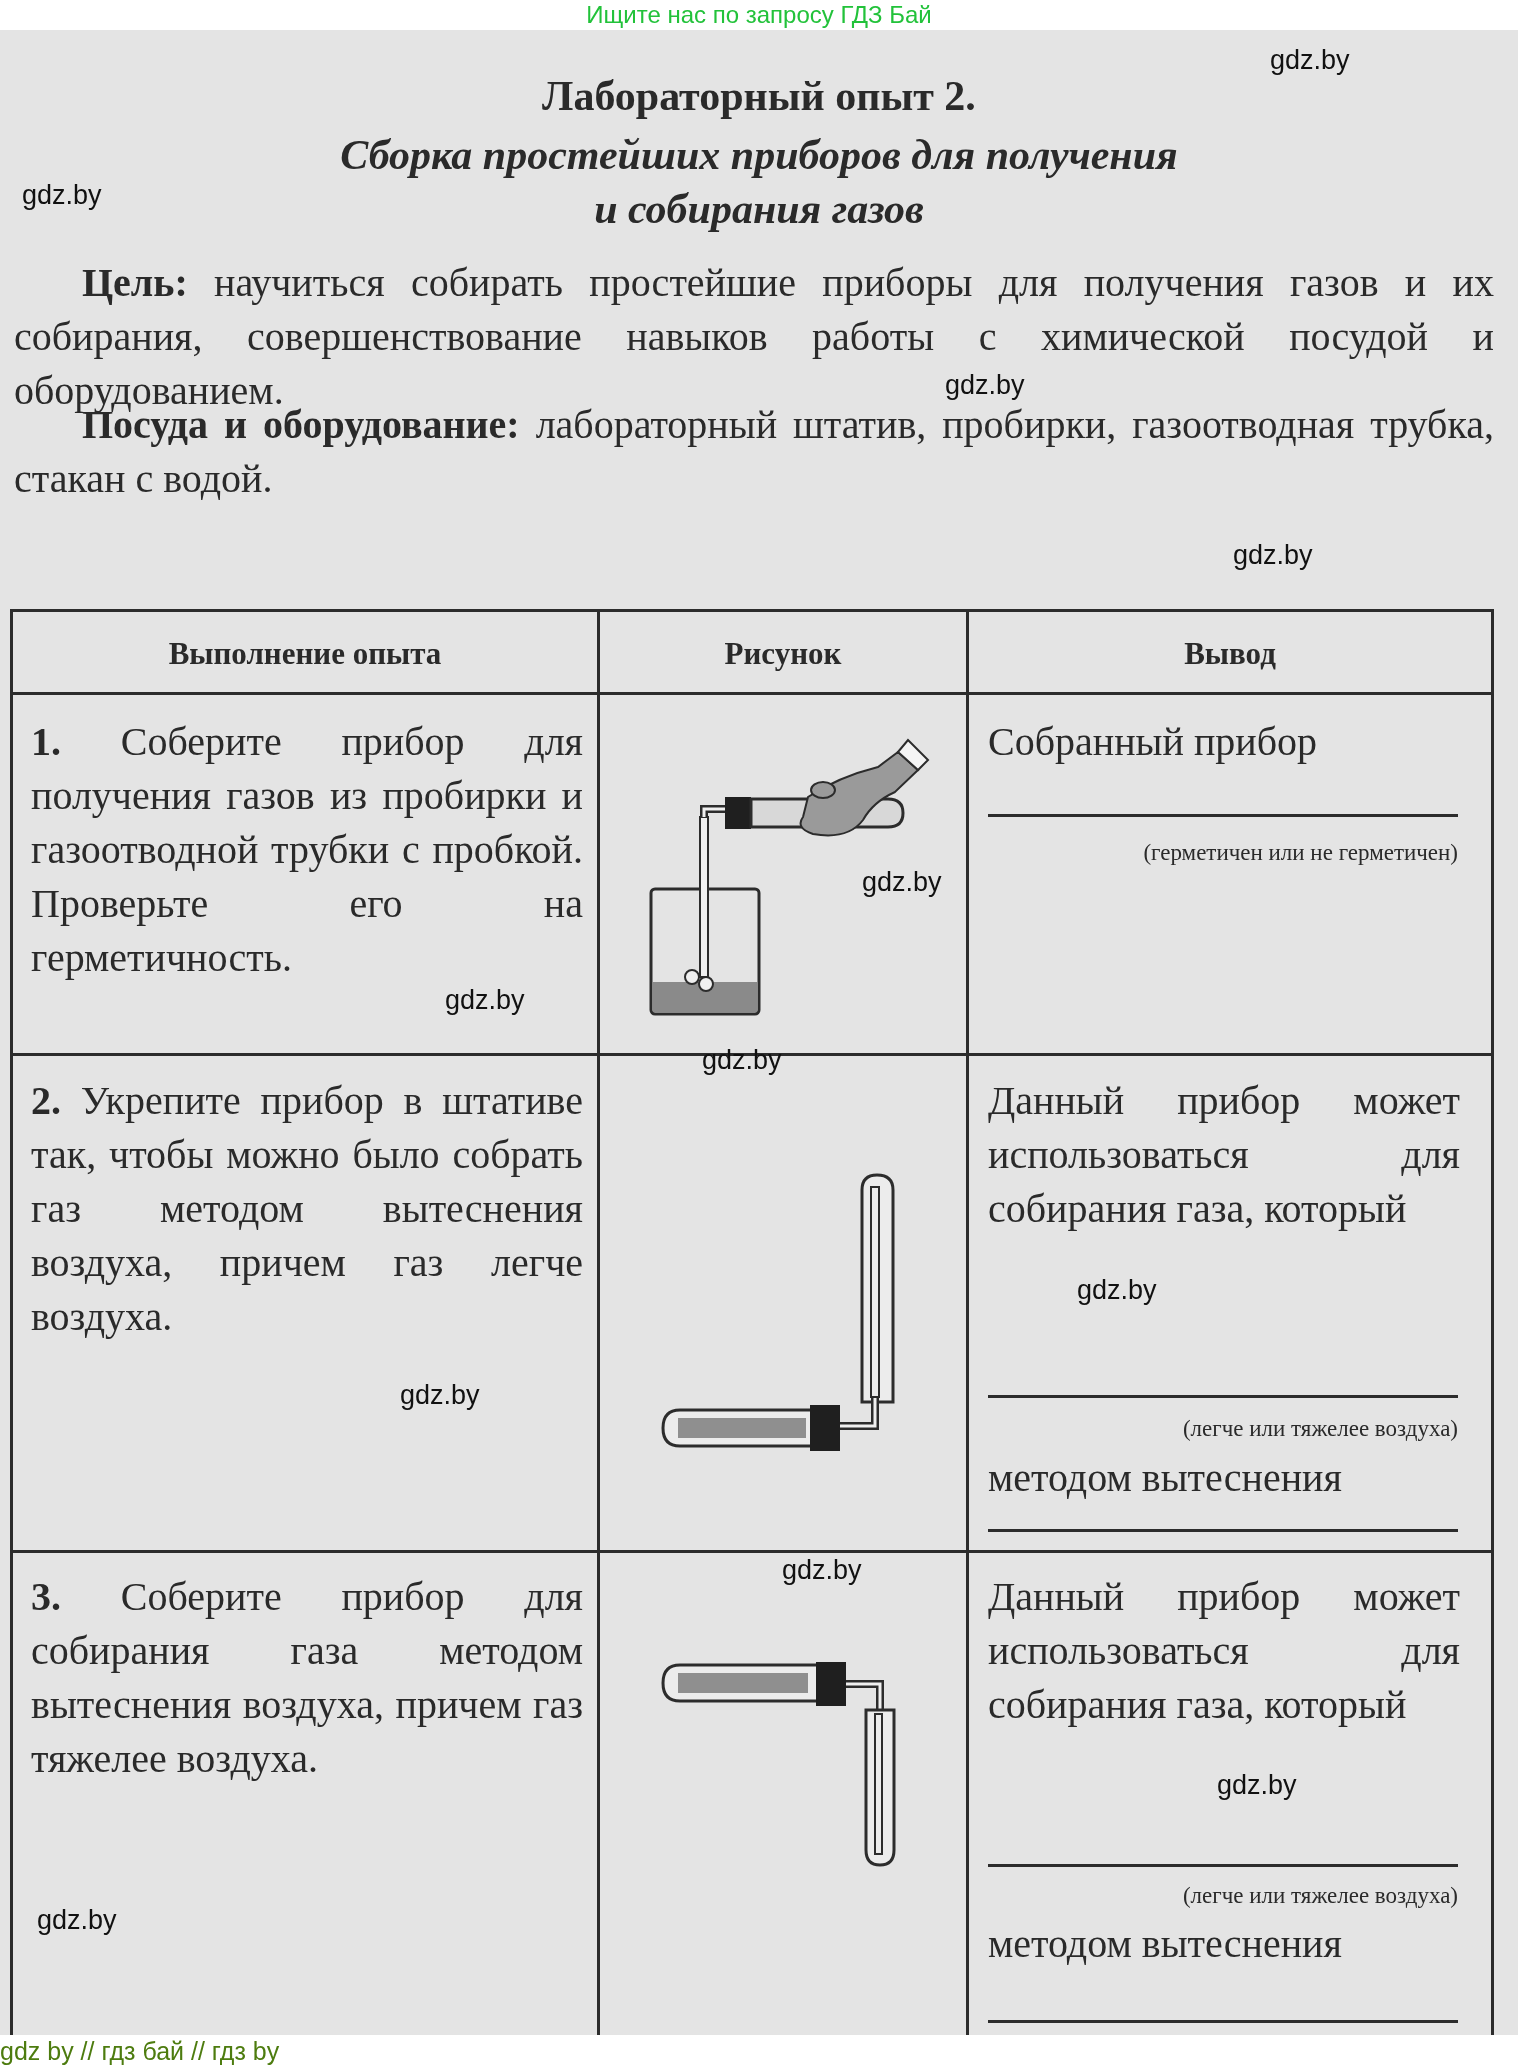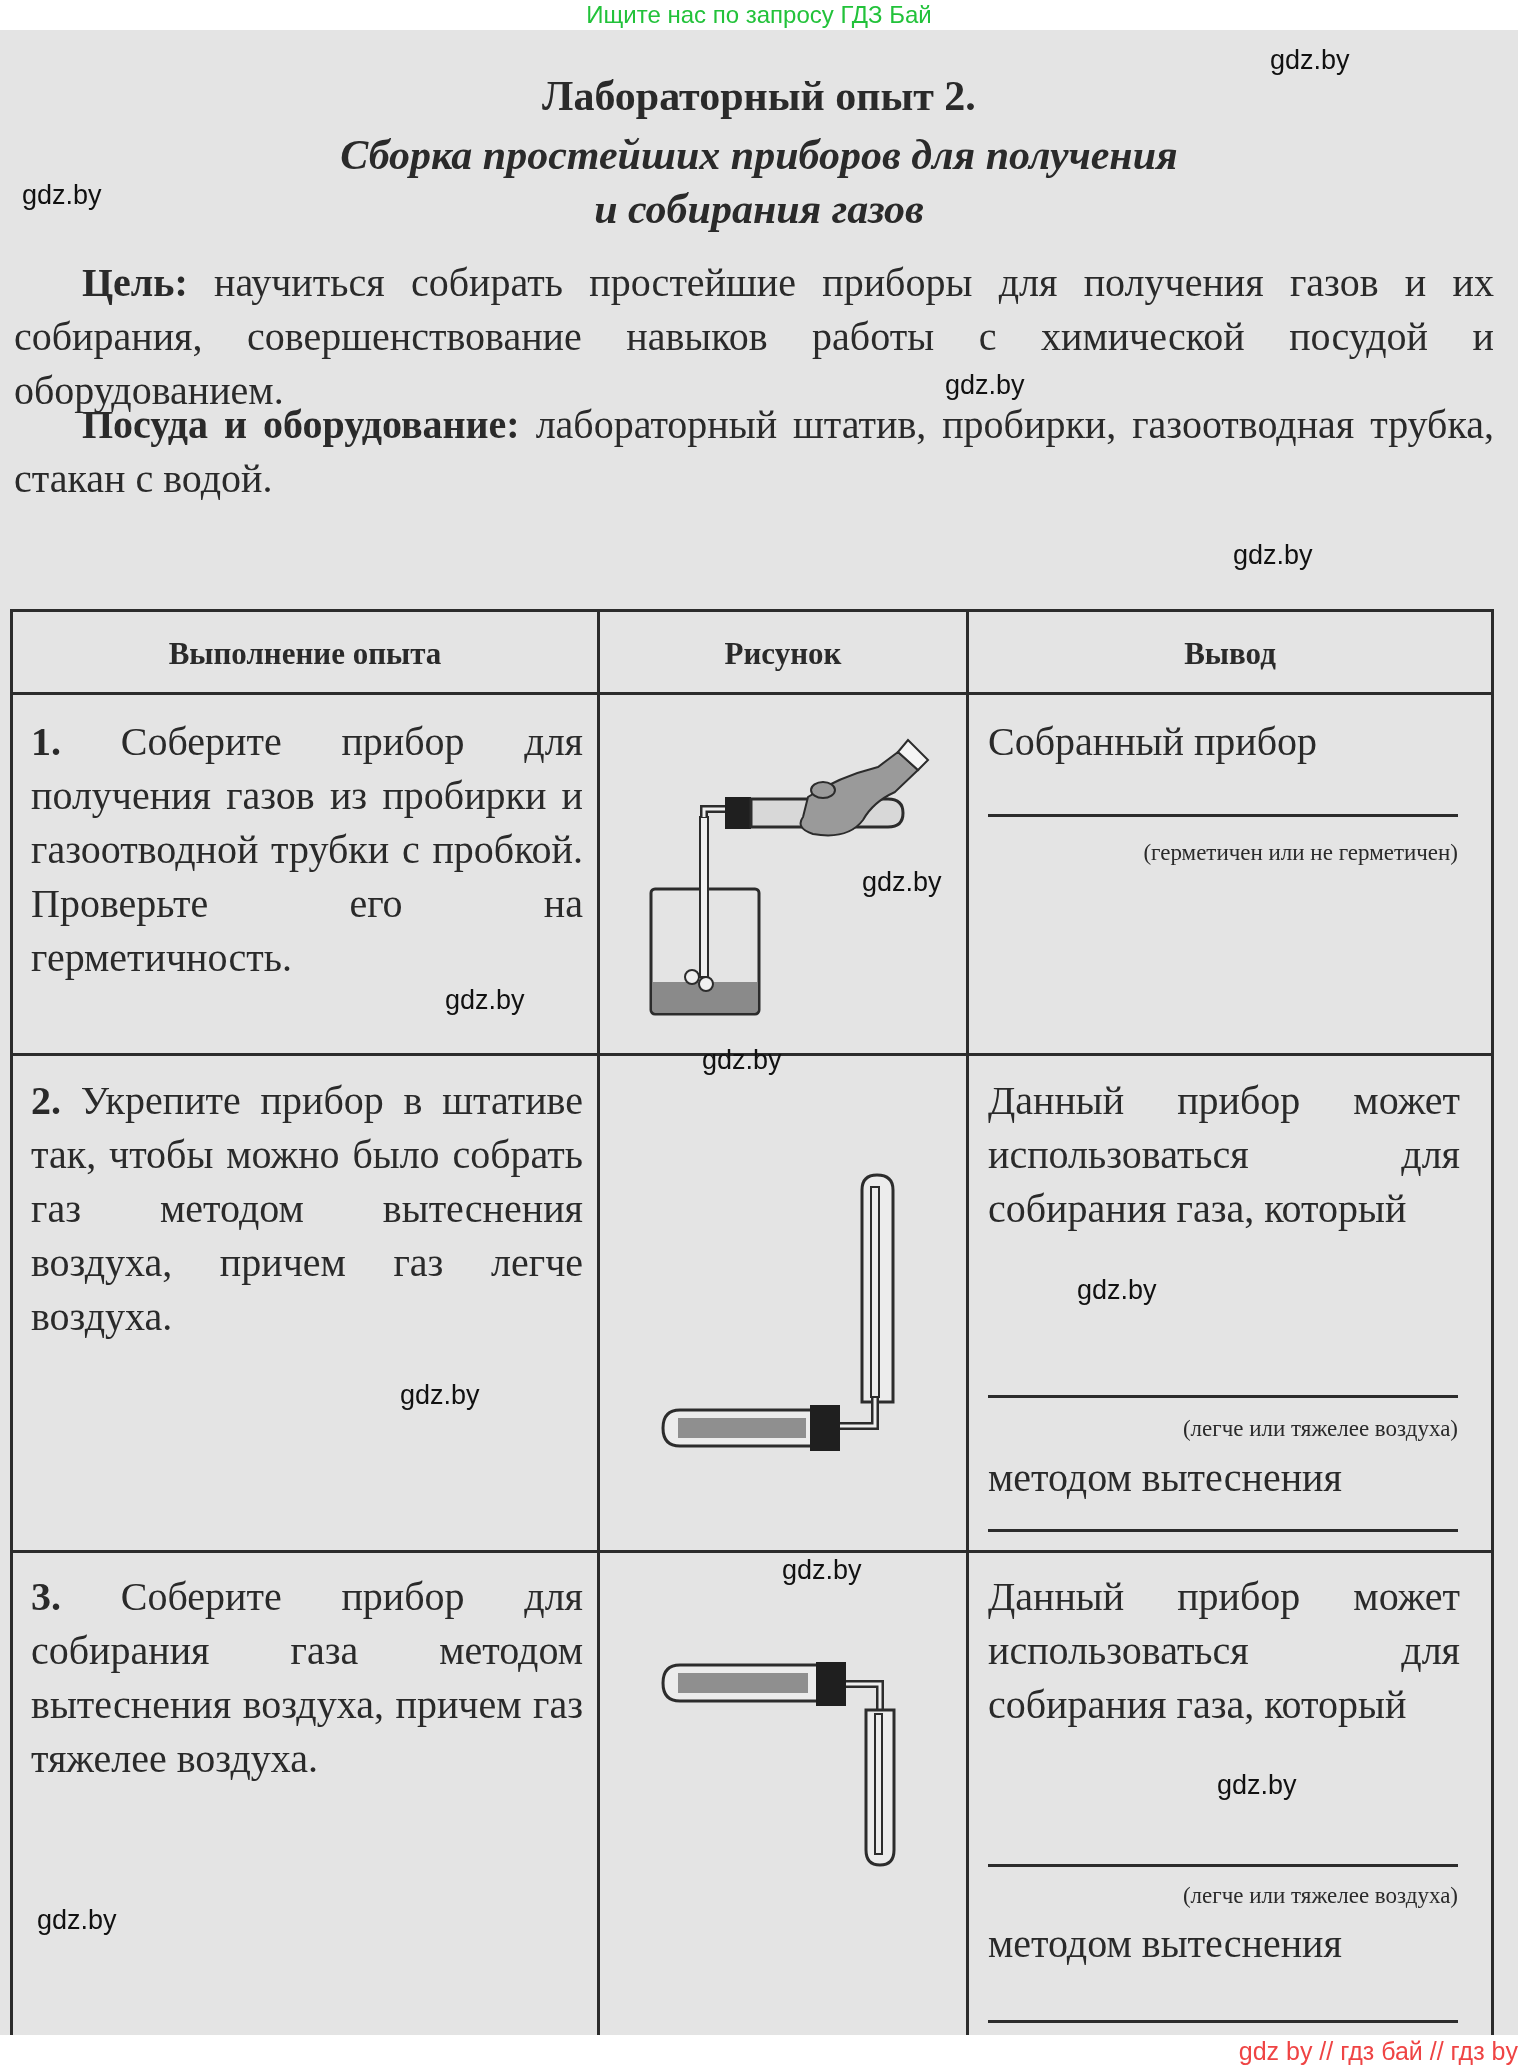--- a/index.html
+++ b/index.html
@@ -3,22 +3,22 @@
 <meta charset="utf-8">
 <style>
   html, body { margin:0; padding:0; }
   body { width:1518px; height:2068px; position:relative; background:#ffffff; overflow:hidden;
          font-family:"Liberation Serif", serif; color:#2a2a2a; }
   .banner { position:absolute; left:0; top:0; width:1518px; height:30px; background:#fff;
             text-align:center; font-family:"Liberation Sans", sans-serif; font-size:24px;
             line-height:30px; color:#22c23a; }
   .page { position:absolute; left:0; top:30px; width:1518px; height:2005px; background:#e4e4e4; }
   .footer { position:absolute; left:0; top:2035px; width:1518px; height:33px; background:#fff;
-            text-align:right; font-family:"Liberation Sans", sans-serif; font-size:25px;
-            line-height:33px; color:#ef4444; }
+            text-align:left; font-family:"Liberation Sans", sans-serif; font-size:25px;
+            line-height:33px; color:#4d7c0f; }
   .abs { position:absolute; }
   .title { left:0; width:1518px; text-align:center; font-weight:bold; font-size:42px; top:42px; }
   .subtitle { left:0; width:1518px; text-align:center; font-weight:bold; font-style:italic; font-size:42px; line-height:54px; top:98px; }
   .para { left:14px; width:1480px; font-size:40px; line-height:54px; text-align:justify; }
   .para .lead { font-weight:bold; }
   .para .indent { display:inline-block; width:68px; }
   .wm { font-family:"Liberation Sans", sans-serif; font-size:27px; color:#111; }
   .tbl { position:absolute; left:10px; top:589px; width:1484px; height:1433px; border:3px solid #2c2c2c; box-sizing:border-box; }
   .hline { position:absolute; left:0; width:100%; height:0; border-top:3px solid #2c2c2c; }
   .vline { position:absolute; top:0; height:100%; width:0; border-left:3px solid #2c2c2c; }

